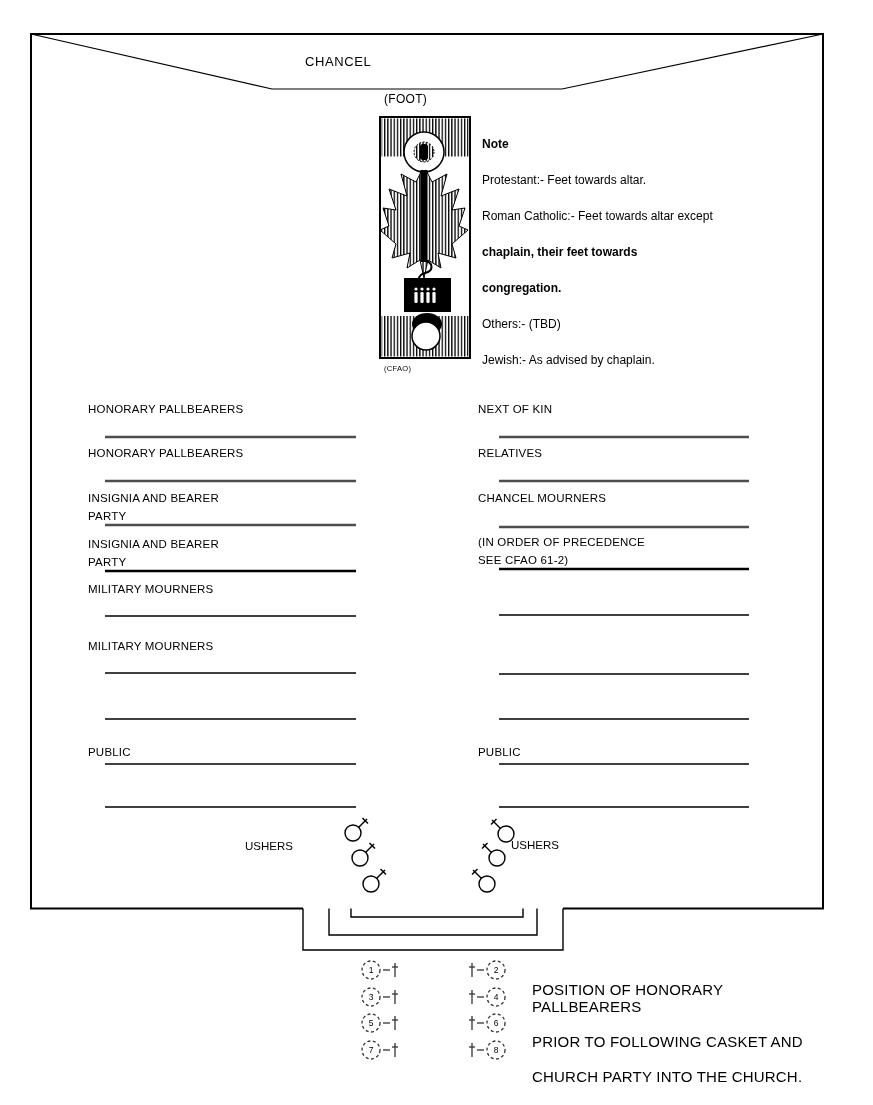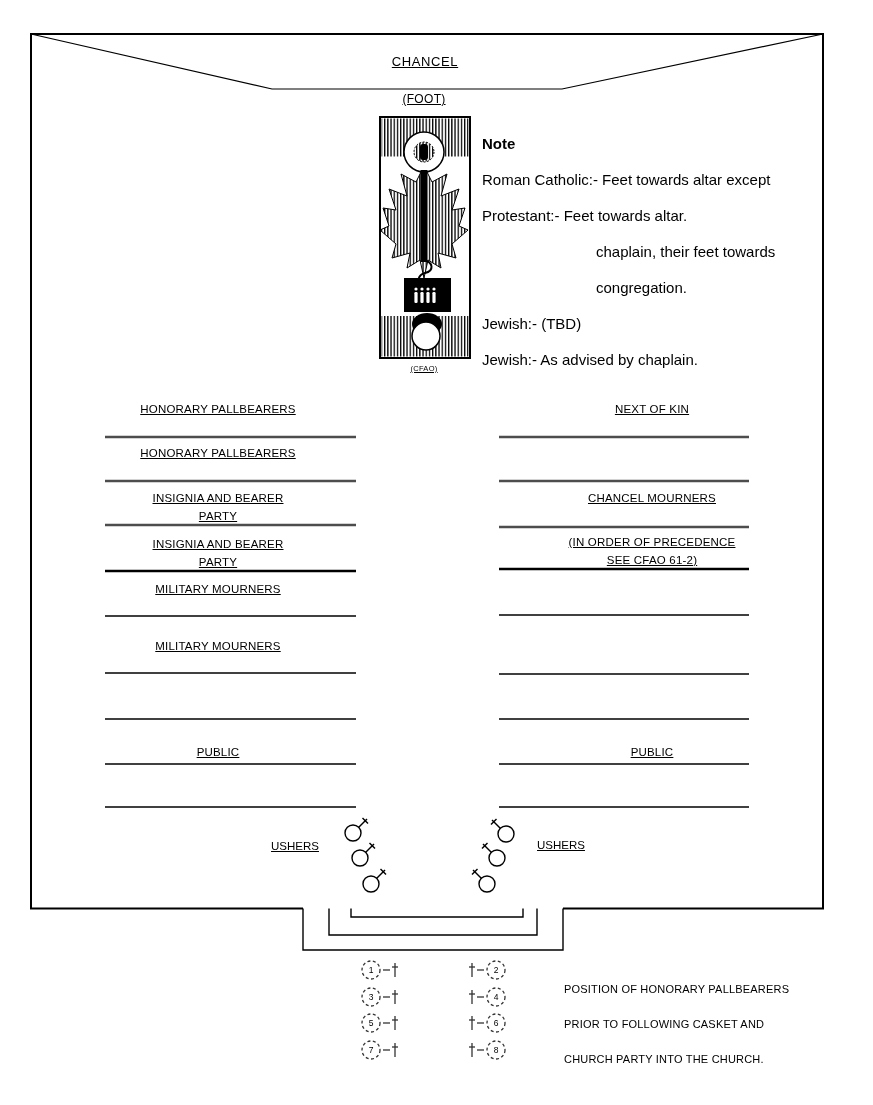--- a/index.html
+++ b/index.html
@@ -2,37 +2,37 @@
 <html><head>
 <meta charset="utf-8">
 <style>
   html,body{margin:0;padding:0;background:#ffffff;}
   .board{
     position:relative;width:873px;height:1105px;background:#ffffff;
     font-family:"Liberation Sans",sans-serif;color:#000;overflow:hidden;
   }
   .board svg{position:absolute;left:0;top:0;}
   .txt{position:absolute;white-space:pre-line;}
-  .ctr{text-align:center;text-decoration:underline;}
+  .ctr{text-align:left;}
   .chancel-label{left:305px;top:54px;width:240px;font-size:13px;letter-spacing:.6px;}
   .foot-label{left:384px;top:92px;width:80px;font-size:12px;letter-spacing:.3px;}
   .head-label{left:384px;top:364px;width:80px;font-size:7.5px;letter-spacing:.3px;}
-  .note{left:482px;top:117px;width:300px;font-size:15px;line-height:18px;}
+  .note{left:482px;top:117px;width:300px;font-size:12px;line-height:18px;}
   .note .nt{font-weight:bold;}
-  .note .indent{margin-left:114px;}
+  .note .indent{font-weight:bold;}
   .row-label{font-size:11.5px;line-height:17.5px;letter-spacing:.2px;}
   .lc{left:88px;width:260px;}
-  .rc{left:522px;width:260px;}
+  .rc{left:478px;width:260px;}
   .r1{top:401px;} .r2{top:445px;} .r3{top:490px;} .r4{top:536px;}
   .r5{top:581px;} .r6{top:638px;} .r8{top:744px;}
   .rr4{top:534px;}
   .ushers-left{left:245px;top:840px;width:100px;font-size:11.5px;}
   .ushers-right{left:511px;top:839px;width:100px;font-size:11.5px;}
   .posnum{position:absolute;width:20px;text-align:center;font-size:8.5px;}
-  .caption{left:564px;top:963px;width:300px;font-size:11px;line-height:17.5px;letter-spacing:.2px;}
+  .caption{left:532px;top:963px;width:300px;font-size:15px;line-height:17.5px;letter-spacing:.2px;}
 </style>
 </head>
 <body>
 
 <div class="board">
 
   <svg width="873" height="1105" viewBox="0 0 873 1105">
     <defs>
       <pattern id="vhatch" width="3.2" height="4" patternUnits="userSpaceOnUse">
         <rect x="0" y="0" width="1.3" height="4" fill="#000"></rect>
@@ -191,39 +191,40 @@
       </g>
     </g>
   </svg>
 
   <div class="txt ctr chancel-label">CHANCEL</div>
   <div class="txt ctr foot-label">(FOOT)</div>
   <div class="txt ctr head-label">(CFAO)</div>
 
   <div class="txt note">
     <div class="nt">Note</div>
+    <div>Protestant:- Feet towards altar.</div>
     <div>Roman Catholic:- Feet towards altar except</div>
-    <div>Protestant:- Feet towards altar.</div>
     <div class="indent">chaplain, their feet towards</div>
     <div class="indent">congregation.</div>
-    <div>Jewish:- (TBD)</div>
+    <div>Others:- (TBD)</div>
     <div>Jewish:- As advised by chaplain.</div>
   </div>
 
   <div class="txt ctr row-label lc r1">HONORARY PALLBEARERS</div>
   <div class="txt ctr row-label lc r2">HONORARY PALLBEARERS</div>
   <div class="txt ctr row-label lc r3">INSIGNIA AND BEARER
 PARTY</div>
   <div class="txt ctr row-label lc r4">INSIGNIA AND BEARER
 PARTY</div>
   <div class="txt ctr row-label lc r5">MILITARY MOURNERS</div>
   <div class="txt ctr row-label lc r6">MILITARY MOURNERS</div>
   <div class="txt ctr row-label lc r8">PUBLIC</div>
 
   <div class="txt ctr row-label rc r1">NEXT OF KIN</div>
+  <div class="txt ctr row-label rc r2">RELATIVES</div>
   <div class="txt ctr row-label rc r3">CHANCEL MOURNERS</div>
   <div class="txt ctr row-label rc rr4">(IN ORDER OF PRECEDENCE
 SEE CFAO 61-2)</div>
   <div class="txt ctr row-label rc r8">PUBLIC</div>
 
   <div class="txt ctr ushers-left">USHERS</div>
   <div class="txt ctr ushers-right">USHERS</div>
 
   <span class="posnum" style="left:361px;top:965px;">1</span>
   <span class="posnum" style="left:486px;top:965px;">2</span>

